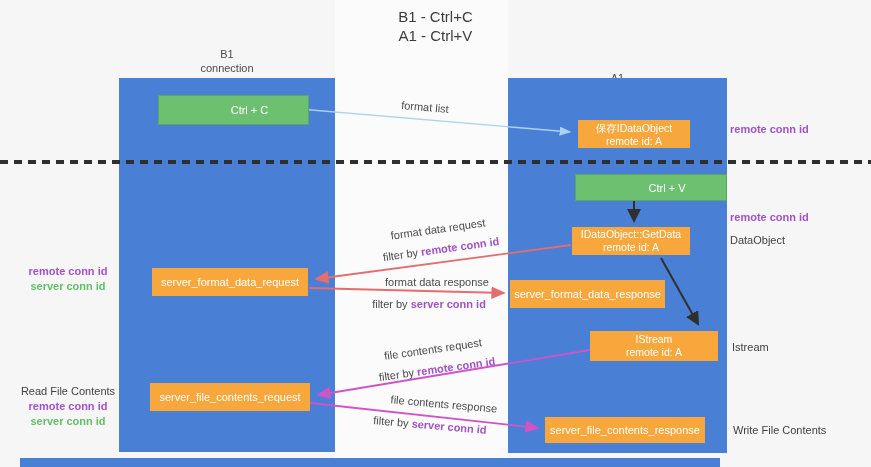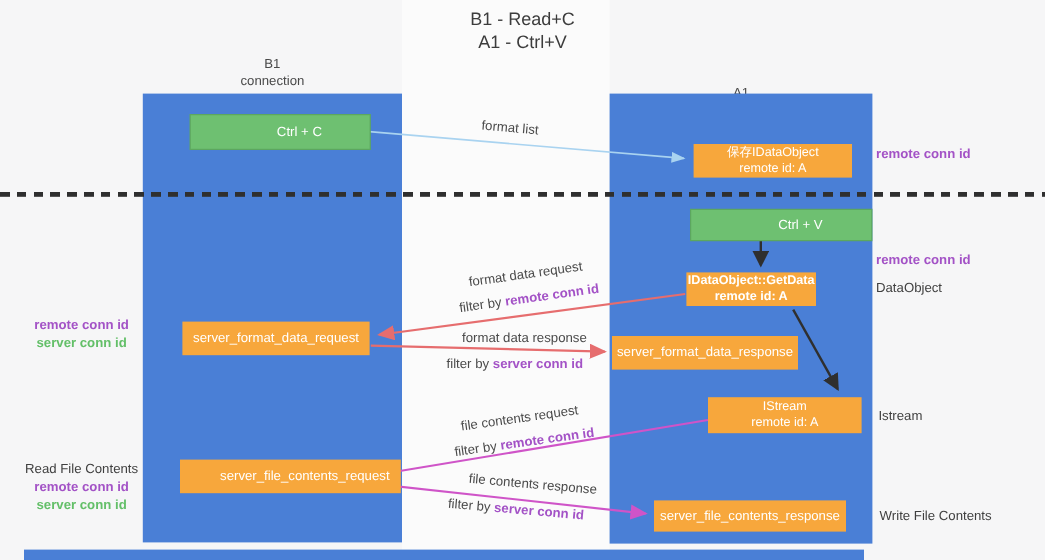--- a/index.html
+++ b/index.html
@@ -35,21 +35,21 @@
   .f-blk{fill:var(--arrow-black,#2f2f2f);}
 </style>
 </head>
 <body>
 
 <div id="canvas">
 
   <div class="mid-strip"></div>
 
   <div class="title">
-    <div>B1 - Read+C</div>
+    <div>B1 - Ctrl+C</div>
     <div>A1 - Ctrl+V</div>
   </div>
 
   <div class="lane-header" style="left:119px;width:216px;">
     <div>B1</div>
     <div>connection</div>
   </div>
   <div class="lane-header" style="left:508px;width:219px;margin-top:24px;">
     <div>A1</div>
     <div>remote</div>
@@ -96,48 +96,48 @@
     </g>
     <g>
       <line x1="310" y1="403" x2="538" y2="428" class="s-mag" marker-end="url(#m-mag)"></line>
     </g>
   </svg>
 
   <div class="node green" style="left:158px;top:95px;width:117px;height:28px;">
     <span>Ctrl + C</span>
   </div>
 
-  <div class="node orange two-line" style="left:578px;top:120px;width:132px;height:28px;">
+  <div class="node orange two-line" style="left:578px;top:120px;width:112px;height:28px;justify-content:flex-end;">
     <div>保存IDataObject</div>
     <div>remote id: A</div>
   </div>
 
   <div class="node green" style="left:575px;top:174px;width:118px;height:25px;">
     <span>Ctrl + V</span>
   </div>
 
-  <div class="node orange two-line" style="left:572px;top:227px;width:108px;height:28px;font-weight:bold;">
+  <div class="node orange two-line" style="left:572px;top:227px;width:118px;height:28px;">
     <div>IDataObject::GetData</div>
     <div>remote id: A</div>
   </div>
 
   <div class="node orange" style="left:152px;top:268px;width:156px;height:28px;">
     <span>server_format_data_request</span>
   </div>
 
   <div class="node orange" style="left:510px;top:280px;width:155px;height:28px;text-align:right;">
     <span>server_format_data_response</span>
   </div>
 
   <div class="node orange two-line" style="left:590px;top:331px;width:128px;height:30px;">
     <div>IStream</div>
     <div>remote id: A</div>
   </div>
 
-  <div class="node orange" style="left:150px;top:383px;width:160px;height:28px;padding-left:24px;">
+  <div class="node orange" style="left:150px;top:383px;width:160px;height:28px;">
     <span>server_file_contents_request</span>
   </div>
 
   <div class="node orange" style="left:545px;top:417px;width:160px;height:26px;">
     <span>server_file_contents_response</span>
   </div>
 
   <div class="edge-label r-down" style="left:425px;top:107px;">format list</div>
 
   <div class="edge-label r-up" style="left:438px;top:229px;">format data request</div>

